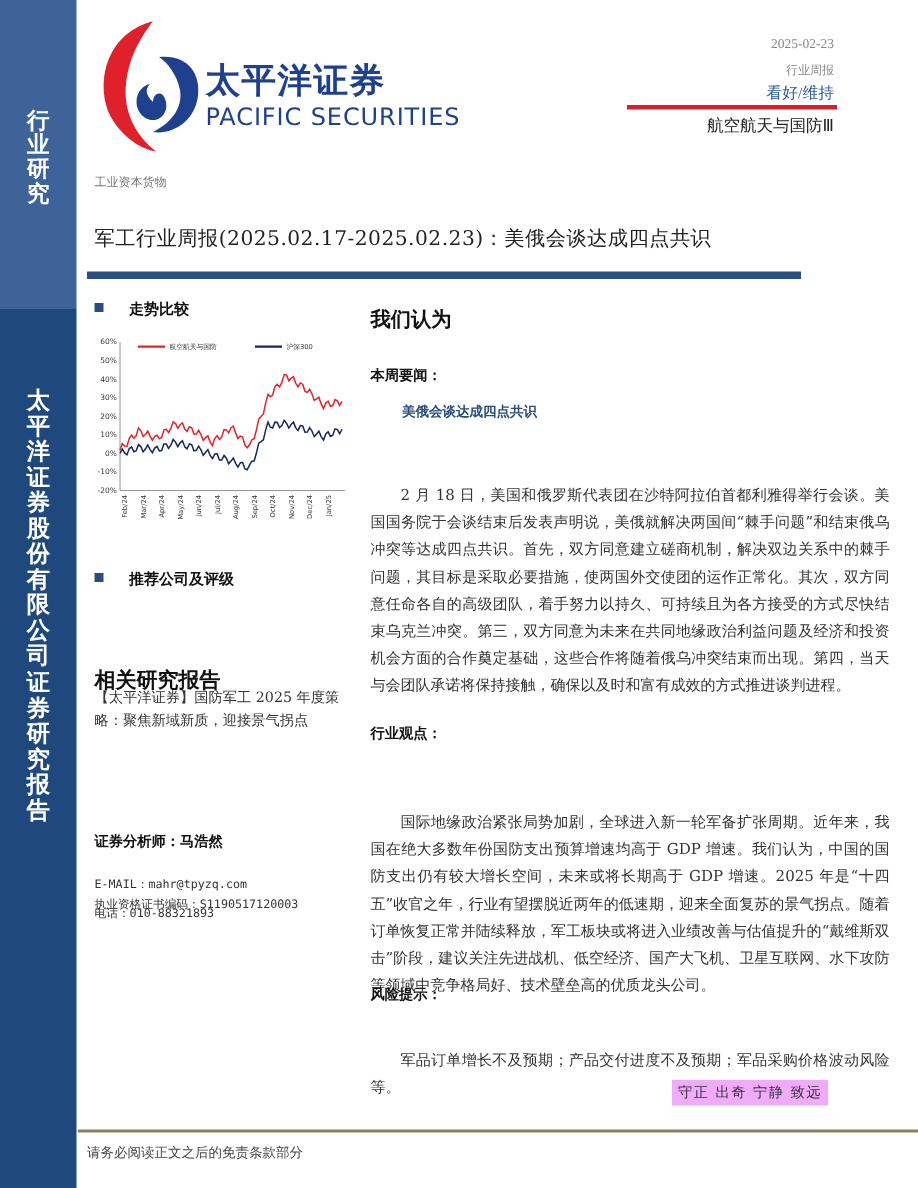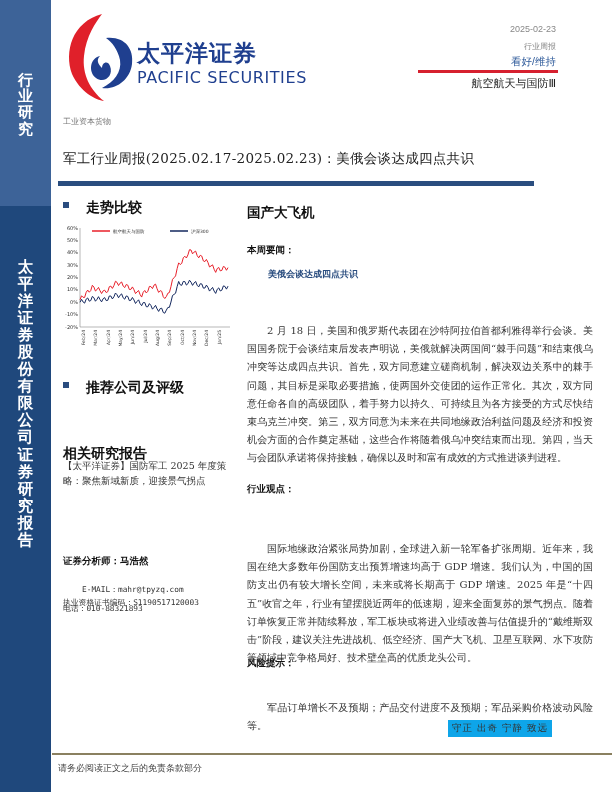--- a/index.html
+++ b/index.html
@@ -13,50 +13,50 @@
   .vt1 { top:72px; font-size:15px; }
   .vt2 { top:258px; font-size:15.5px; line-height:1.1; }
 
   .logo { position:absolute; left:62px; top:12px; width:200px; height:90px; }
   .logo-cn { position:absolute; left:137px; top:38px; font-family:"DejaVu Sans", sans-serif; font-weight:bold;
              font-size:23px; color:#1f3f8f; letter-spacing:1px; }
   .logo-en { position:absolute; left:137px; top:68px; font-family:"DejaVu Sans", sans-serif; font-size:16px;
              color:#1f3f8f; letter-spacing:0.6px; }
   .sector { position:absolute; left:63px; top:116px; font-size:8px; color:#777; font-family:"DejaVu Sans", sans-serif; }
 
-  .hdr-right { position:absolute; right:56px; text-align:right; font-family:Liberation Sans, sans-serif; }
+  .hdr-right { position:absolute; right:56px; text-align:right; font-family:Liberation Serif, serif; }
   .hdr-date { top:24px; font-size:9px; color:#888; }
   .hdr-type { top:41px; font-size:8px; color:#888; }
   .hdr-rating { top:55px; font-size:10.5px; color:#2e5a9a; }
   .hdr-redline { position:absolute; left:418px; top:70px; width:140px; height:3px; background:#d6202f; }
   .hdr-sector { top:76px; font-size:11px; color:#222;margin-left:16px; }
 
   .report-title { position:absolute; left:63px; top:150px; font-size:13.5px; color:#222; letter-spacing:0.3px; }
   .title-bar { position:absolute; left:58px; top:181px; width:476px; height:5px; background:#2a4d7f; }
 
-  .sec-head { position:absolute; font-size:14px; font-weight:bold; color:#111; }
+  .sec-head { position:absolute; font-size:10px; font-weight:bold; color:#111; }
   .sec-sq { position:absolute; width:6px; height:6px; background:#2a4d7f; }
 
   .chart { position:absolute; left:60px; top:220px; width:175px; height:130px; }
 
   .related-head { position:absolute; left:63px; top:445px; font-size:14px; font-weight:bold; color:#111; }
   .related-text { position:absolute; left:63px; top:458px; width:170px; font-size:9.5px; line-height:15px; color:#333; }
 
   .analyst { position:absolute; left:63px; top:555px; font-size:9.5px; font-weight:bold; color:#111; }
   .contact { position:absolute; left:63px; font-size:7.8px; color:#333; font-family:"DejaVu Sans Mono", monospace; }
   .summary-title { position:absolute; left:247px; top:204px; font-size:13.5px; font-weight:bold; color:#111; }
   .sub-head { position:absolute; left:247px; font-size:9.5px; font-weight:bold; color:#111; }
   .news-head { position:absolute; left:268px; top:268px; font-size:9px; font-weight:bold; color:#2a4d7f; }
   .para { position:absolute; left:247px; width:346px; font-size:10px; line-height:18.2px; color:#333;
           text-indent:2em; text-align:justify;margin-top:32px; }
 
   .footer-line { position:absolute; left:52px; top:753px; width:560px; height:2px; background:#8a8060; }
   .footer-left { position:absolute; left:58px; top:762px; font-size:9px; color:#444; }
   .footer-right { position:absolute; left:448px; top:720px; padding:2px 4px; font-size:9.5px; color:#333;
-                  background:#0ea5e9; letter-spacing:1px; }
+                  background:#f0abfc; letter-spacing:1px; }
 </style>
 </head>
 <body>
 
 <div class="sidebar-top"></div>
 <div class="sidebar-bot"></div>
 <div class="vtext vt1" id="vt1">
     <span>行</span>
     <span>业</span>
     <span>研</span>
@@ -146,24 +146,24 @@
 </svg>
 
 <div class="sec-sq" style="left:63px;top:382px;"></div>
 <div class="sec-head" style="left:86px;top:379px;">推荐公司及评级</div>
 
 <div class="related-head">相关研究报告</div>
 <div class="related-text">【太平洋证券】国防军工 2025 年度策略：聚焦新域新质，迎接景气拐点</div>
 
 <div class="analyst">证券分析师：马浩然</div>
 <div class="contact" style="top:571px;margin-top:32px;">电话：010-88321893</div>
-<div class="contact" style="top:584px;margin-left:19px;">E-MAIL：mahr@tpyzq.com</div>
+<div class="contact" style="top:584px;">E-MAIL：mahr@tpyzq.com</div>
 <div class="contact" style="top:597px;">执业资格证书编码：S1190517120003</div>
 
-<div class="summary-title">国产大飞机</div>
+<div class="summary-title">我们认为</div>
 <div class="sub-head" style="top:244px;">本周要闻：</div>
 <div class="news-head">美俄会谈达成四点共识</div>
 <div class="para" style="top:290px;">2 月 18 日，美国和俄罗斯代表团在沙特阿拉伯首都利雅得举行会谈。美国国务院于会谈结束后发表声明说，美俄就解决两国间“棘手问题”和结束俄乌冲突等达成四点共识。首先，双方同意建立磋商机制，解决双边关系中的棘手问题，其目标是采取必要措施，使两国外交使团的运作正常化。其次，双方同意任命各自的高级团队，着手努力以持久、可持续且为各方接受的方式尽快结束乌克兰冲突。第三，双方同意为未来在共同地缘政治利益问题及经济和投资机会方面的合作奠定基础，这些合作将随着俄乌冲突结束而出现。第四，当天与会团队承诺将保持接触，确保以及时和富有成效的方式推进谈判进程。</div>
 
 <div class="sub-head" style="top:483px;">行业观点：</div>
 <div class="para" style="top:508px;">国际地缘政治紧张局势加剧，全球进入新一轮军备扩张周期。近年来，我国在绝大多数年份国防支出预算增速均高于 GDP 增速。我们认为，中国的国防支出仍有较大增长空间，未来或将长期高于 GDP 增速。2025 年是“十四五”收官之年，行业有望摆脱近两年的低速期，迎来全面复苏的景气拐点。随着订单恢复正常并陆续释放，军工板块或将进入业绩改善与估值提升的“戴维斯双击”阶段，建议关注先进战机、低空经济、国产大飞机、卫星互联网、水下攻防等领域中竞争格局好、技术壁垒高的优质龙头公司。</div>
 
 <div class="sub-head" style="top:657px;">风险提示：</div>
 <div class="para" style="top:667px;">军品订单增长不及预期；产品交付进度不及预期；军品采购价格波动风险等。</div>
 

